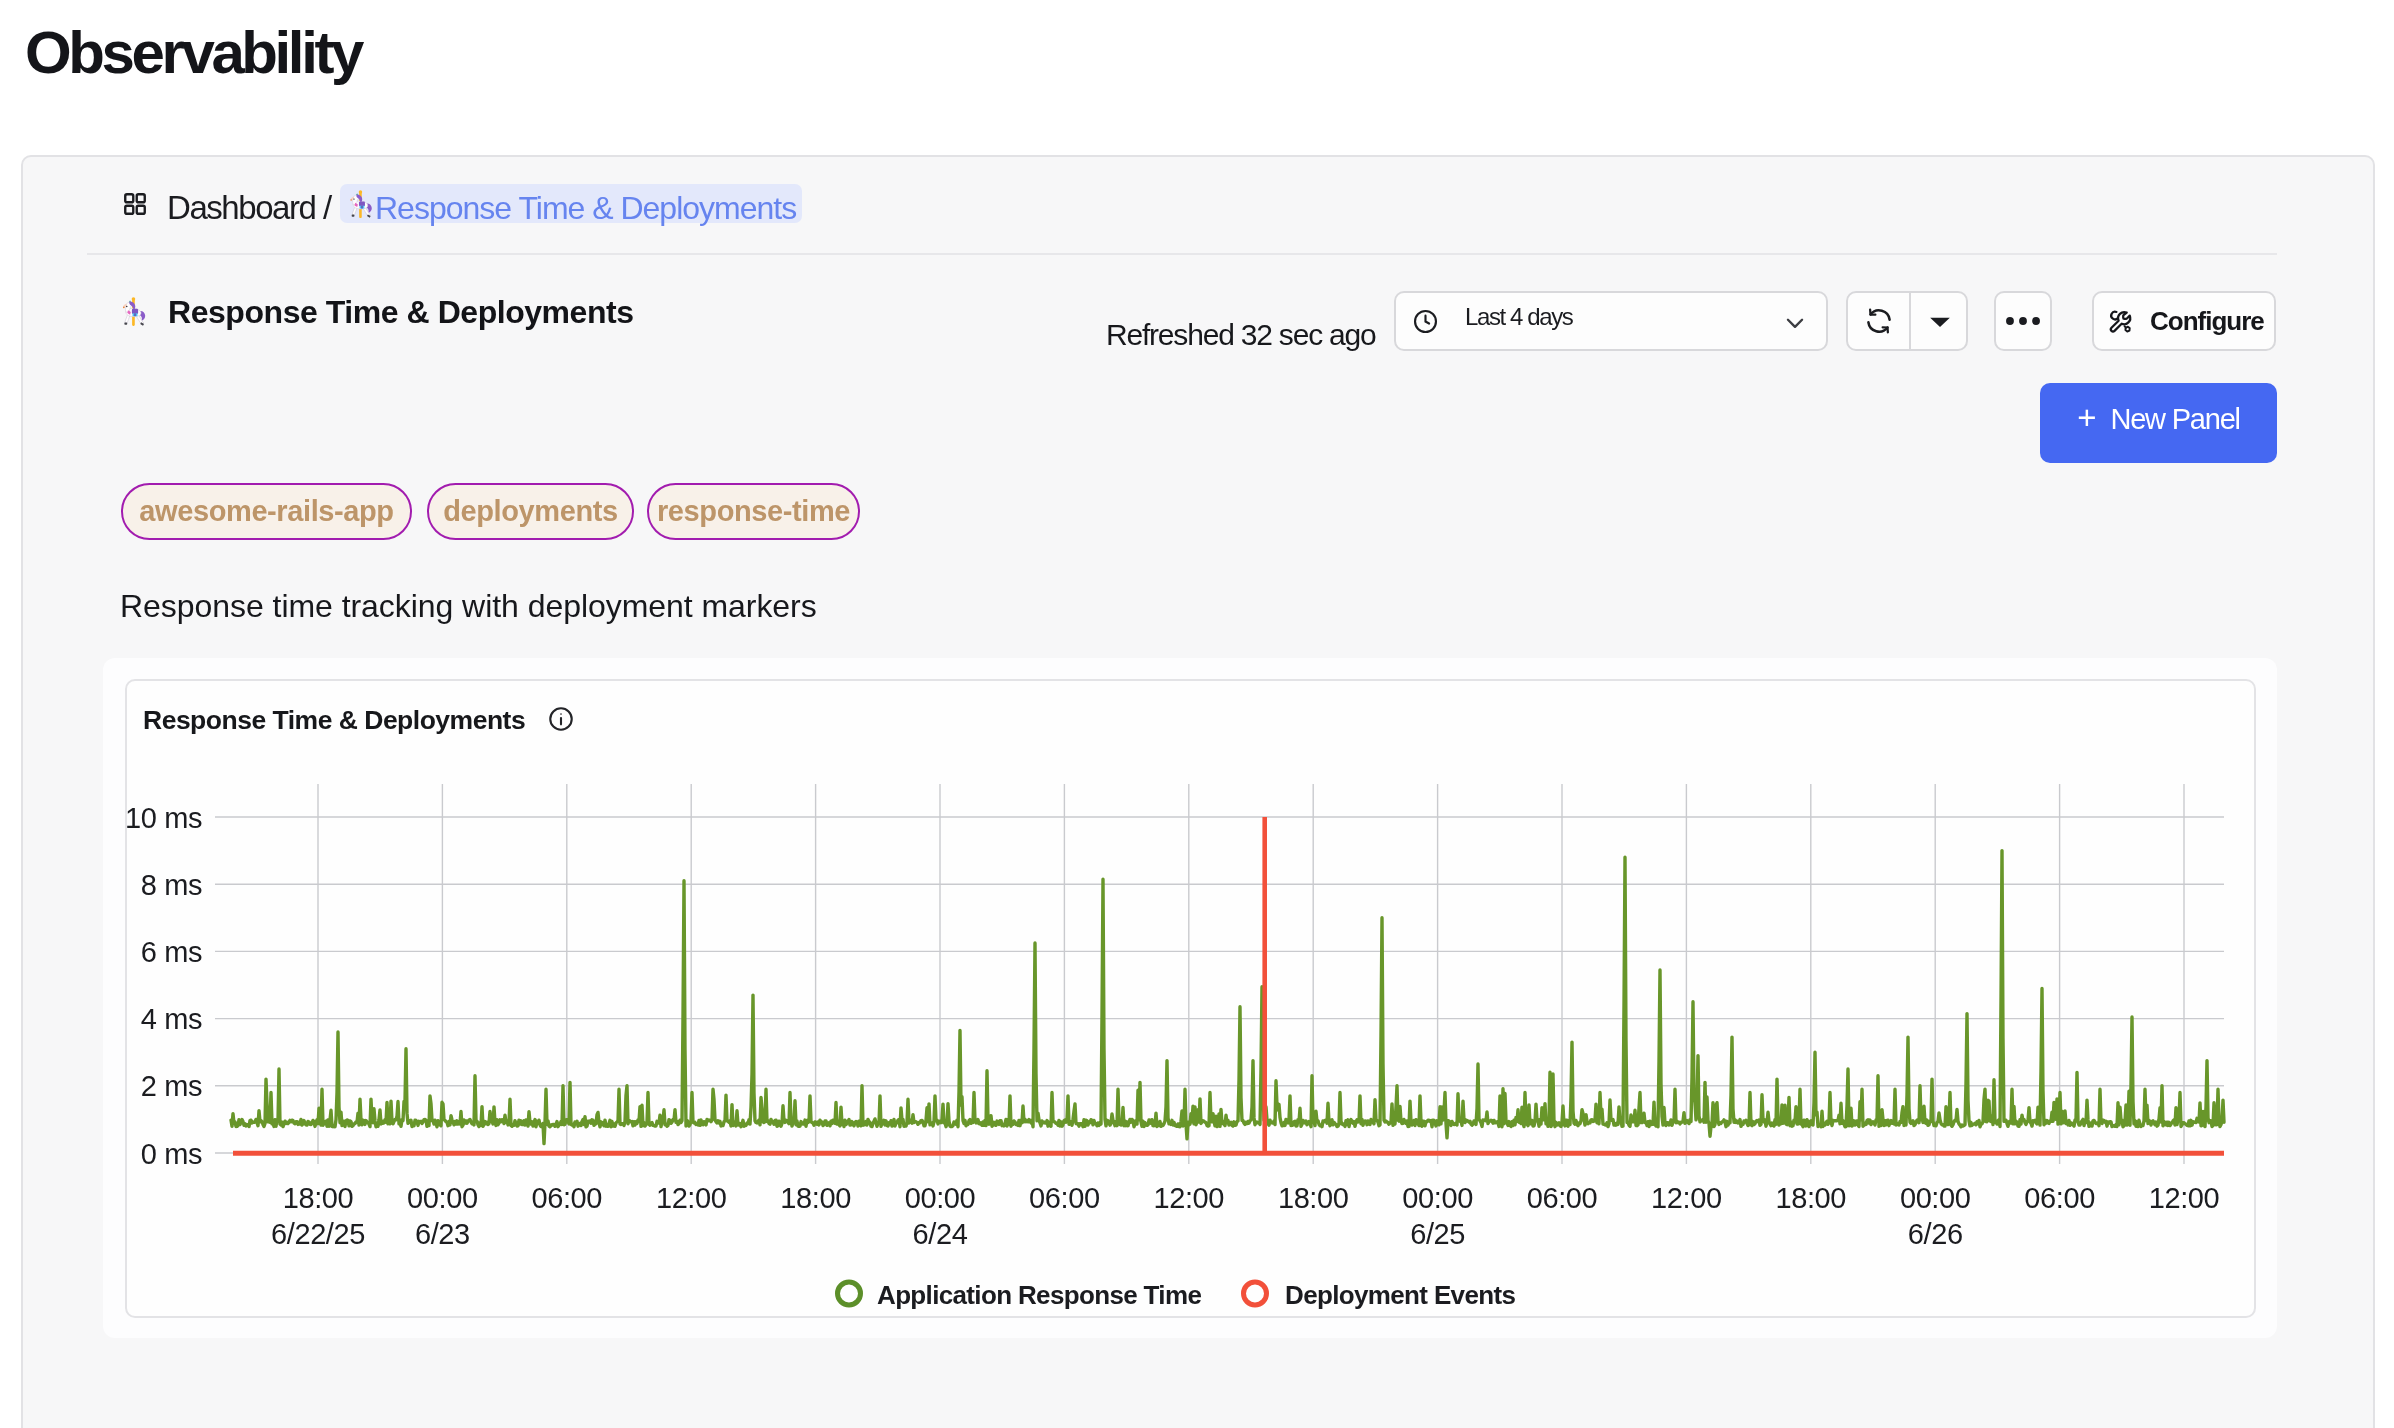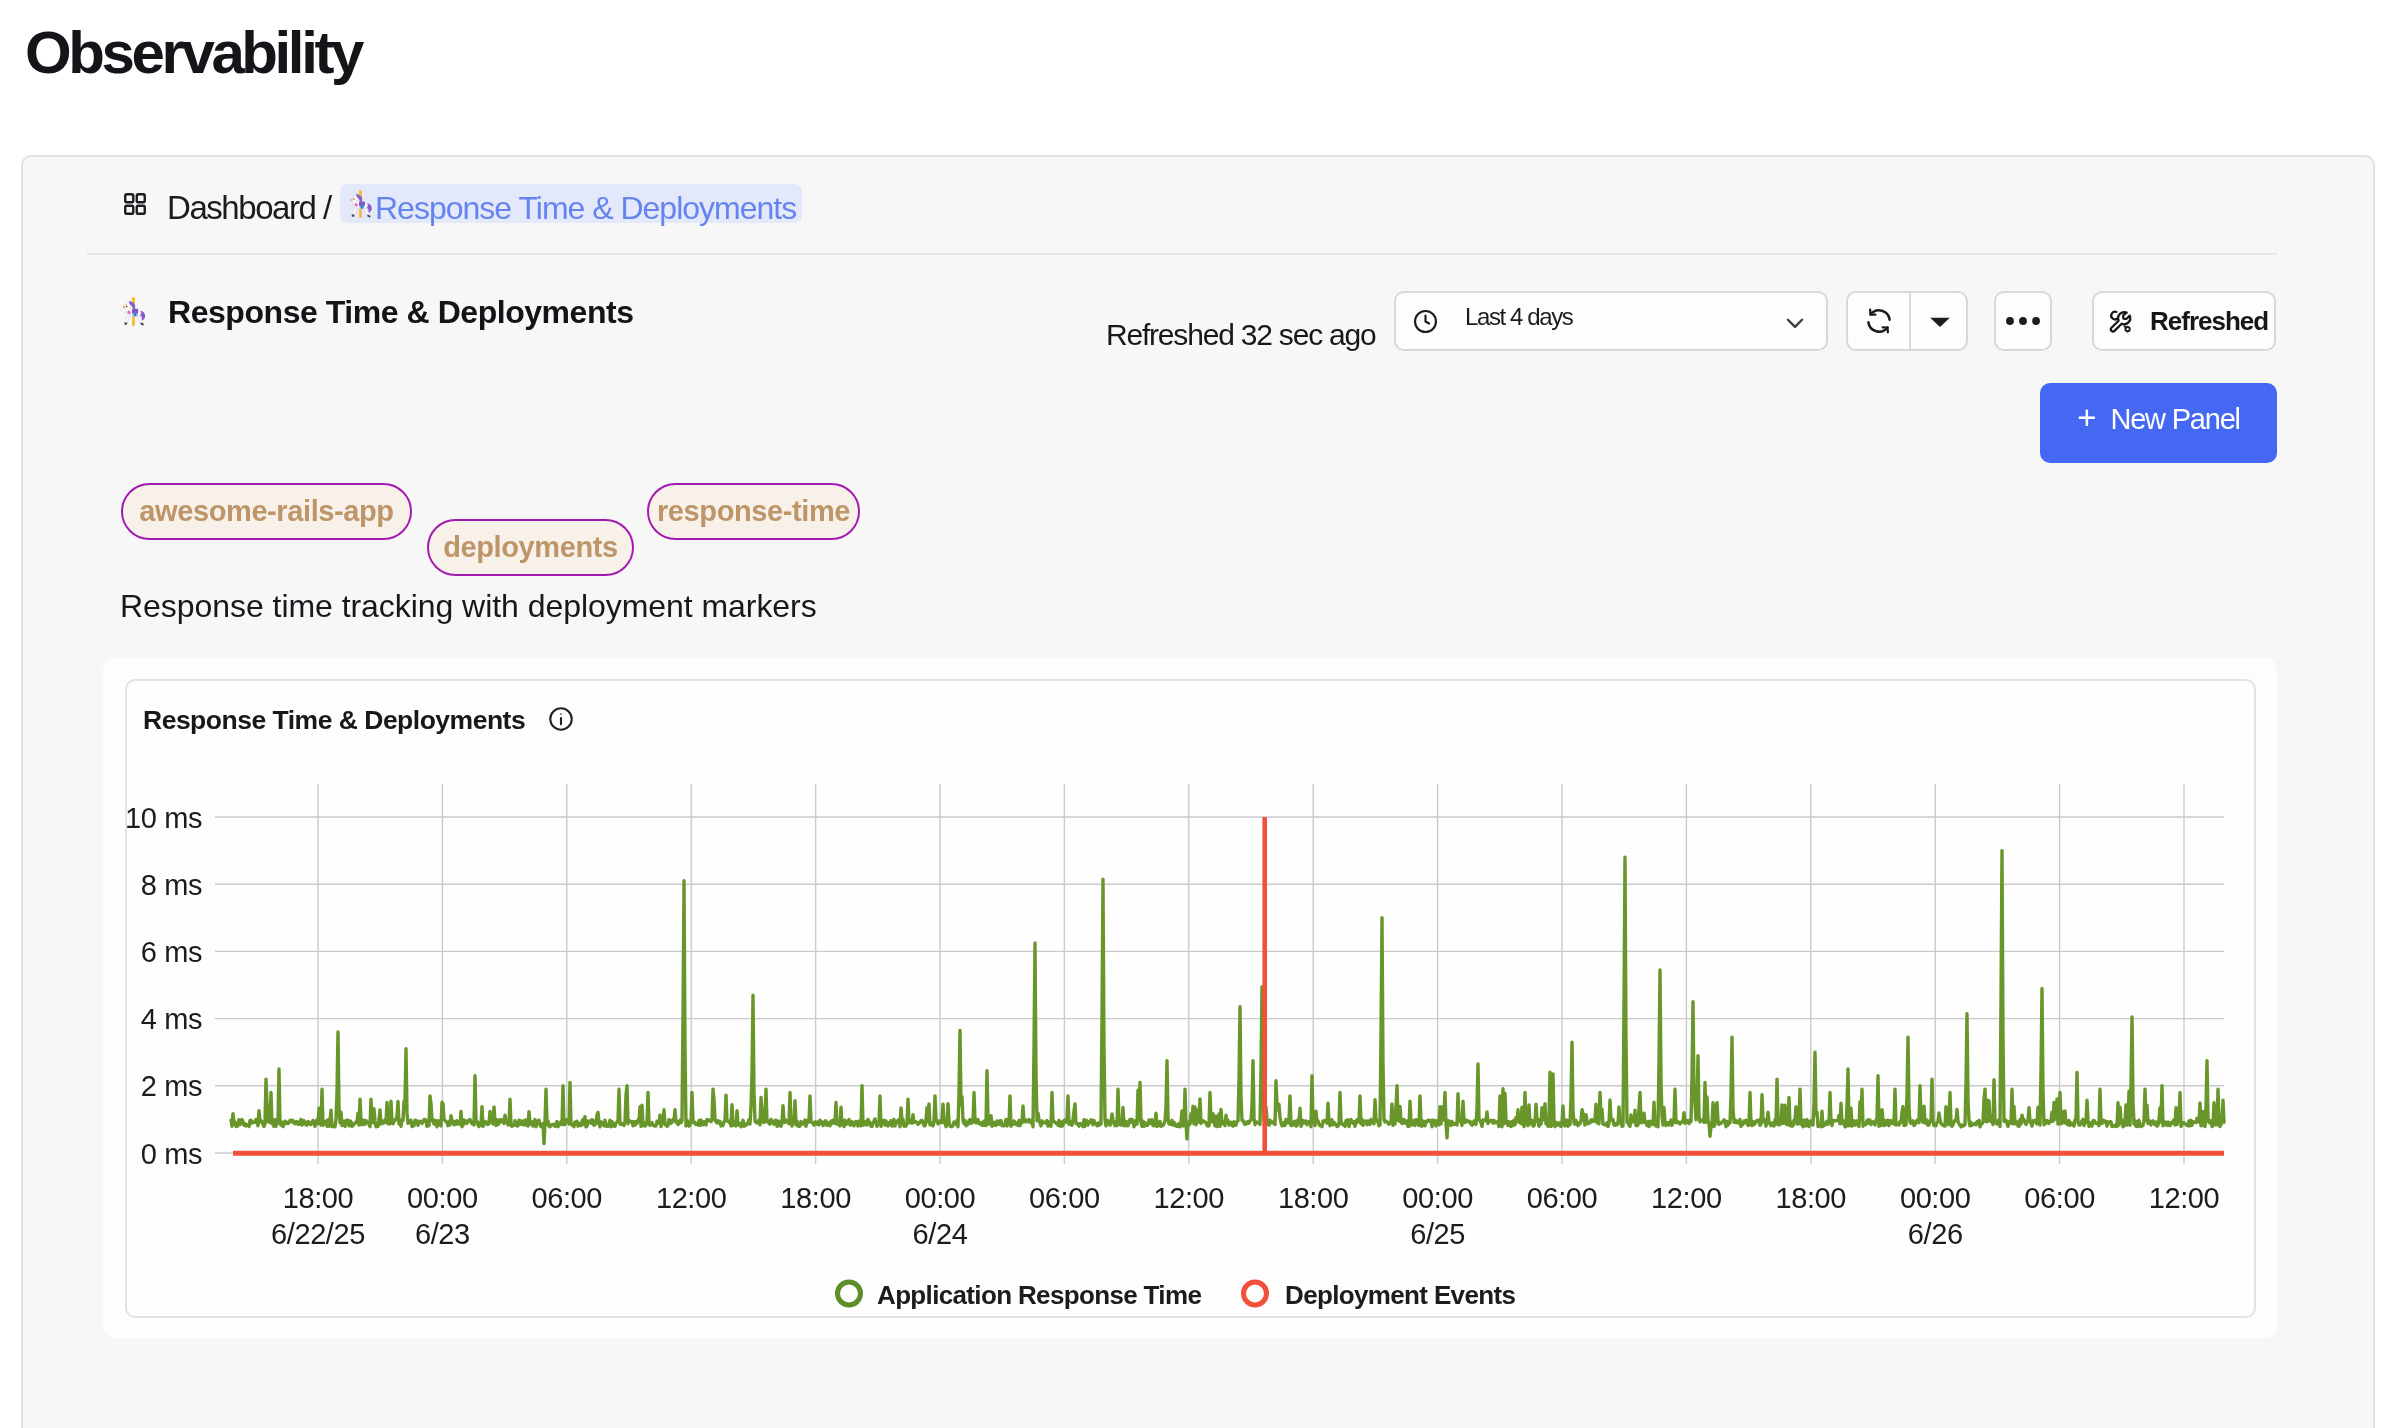--- a/index.html
+++ b/index.html
@@ -28,21 +28,21 @@
 #dots { left:1994px; top:291px; width:58px; height:60px; }
 #cfg { left:2092px; top:291px; width:184px; height:60px; }
 #cfg-ico { left:2107px; top:308px; width:27px; height:27px; }
 #cfg-text { left:2150px; top:305px; font-size:26px; font-weight:700; color:#16171b; letter-spacing:-1px; line-height:32px; }
 #newpanel { left:2040px; top:383px; width:237px; height:80px; background:#4568f2; border-radius:10px;
   color:#fff; font-size:29px; text-align:center; line-height:69px; letter-spacing:-1.2px; }
 #newpanel .plus { font-size:33px; font-weight:400; margin-right:14px; letter-spacing:0; }
 .tag { top:483px; height:57px; background:#f8f1e9; border:2px solid #a21caf; border-radius:29px;
   color:#bd9569; font-size:29px; font-weight:700; text-align:center; line-height:53px; letter-spacing:-0.4px; }
 #tag1 { left:121px; width:291px; }
-#tag2 { left:427px; width:207px;margin-top:36px; }
+#tag2 { left:427px; width:207px; }
 #tag3 { left:647px; width:213px; }
 #desc { left:120px; top:588px; font-size:32px; letter-spacing:-0.05px; color:#17181c; }
 #panelbody { left:103px; top:658px; width:2174px; height:680px; background:#fdfdfe; border-radius:12px; }
 #chartcard { left:125px; top:679px; width:2131px; height:639px; background:#fefefe;
   border:2px solid #e3e3e6; border-radius:10px; }
 #chart-title { left:143px; top:705px; font-size:26.5px; font-weight:700; color:#17181b; letter-spacing:-0.5px; }
 #chart-info { left:547px; top:705px; width:28px; height:28px; }
 #chartsvg { left:125px; top:679px; width:2131px; height:639px; }
 .ax { font-family:"Liberation Sans",sans-serif; font-size:29px; fill:#1b1c20; letter-spacing:-0.4px; }
 .lg { font-family:"Liberation Sans",sans-serif; font-size:26px; font-weight:700; fill:#1b1c20; letter-spacing:-0.65px; }
@@ -128,21 +128,21 @@
       <circle cx="29" cy="30" r="4.2"></circle>
       <circle cx="43" cy="30" r="4.2"></circle>
     </svg></div>
 <div id="cfg" class="abs btn"></div>
 <div id="cfg-ico" class="abs"><svg viewBox="0 0 24 24" width="100%" height="100%" fill="none" stroke="#16171b" stroke-width="2.0" stroke-linecap="round" stroke-linejoin="round">
       <path d="M8.4 3.5 A 3.4 3.4 0 1 0 9.7 8.9"></path>
       <path d="M14.7 6.3a1 1 0 0 0-.3.7v1.6a1 1 0 0 0 1 1h1.6a1 1 0 0 0 .7-.3l2.52-2.52a5.5 5.5 0 0 1-7.2 7.2l-6.34 6.34a1.9 1.9 0 0 1-2.7-2.7l6.34-6.34a5.5 5.5 0 0 1 7.2-7.2Z"></path>
       <path d="M16.5 17.9 L18.3 16.6 L20.2 17.8 L20.0 20.1 L18.0 20.9 L16.4 19.6 Z" stroke-width="1.7"></path>
       <path d="M15.6 16.2 L16.6 17.3" stroke-width="1.7"></path>
     </svg></div>
-<div id="cfg-text" class="abs">Refreshed</div>
+<div id="cfg-text" class="abs">Configure</div>
 <div id="newpanel" class="abs"><span class="plus">+</span>New Panel</div>
 <div id="tag1" class="abs tag">awesome-rails-app</div>
 <div id="tag2" class="abs tag">deployments</div>
 <div id="tag3" class="abs tag">response-time</div>
 <div id="desc" class="abs">Response time tracking with deployment markers</div>
 <div id="panelbody" class="abs"></div>
 <div id="chartcard" class="abs"></div>
 <div id="chart-title" class="abs">Response Time &amp; Deployments</div>
 <div id="chart-info" class="abs"><svg viewBox="0 0 24 24" width="100%" height="100%" fill="none" stroke="#232428" stroke-width="1.8">
       <circle cx="12" cy="12" r="9.2"></circle>

